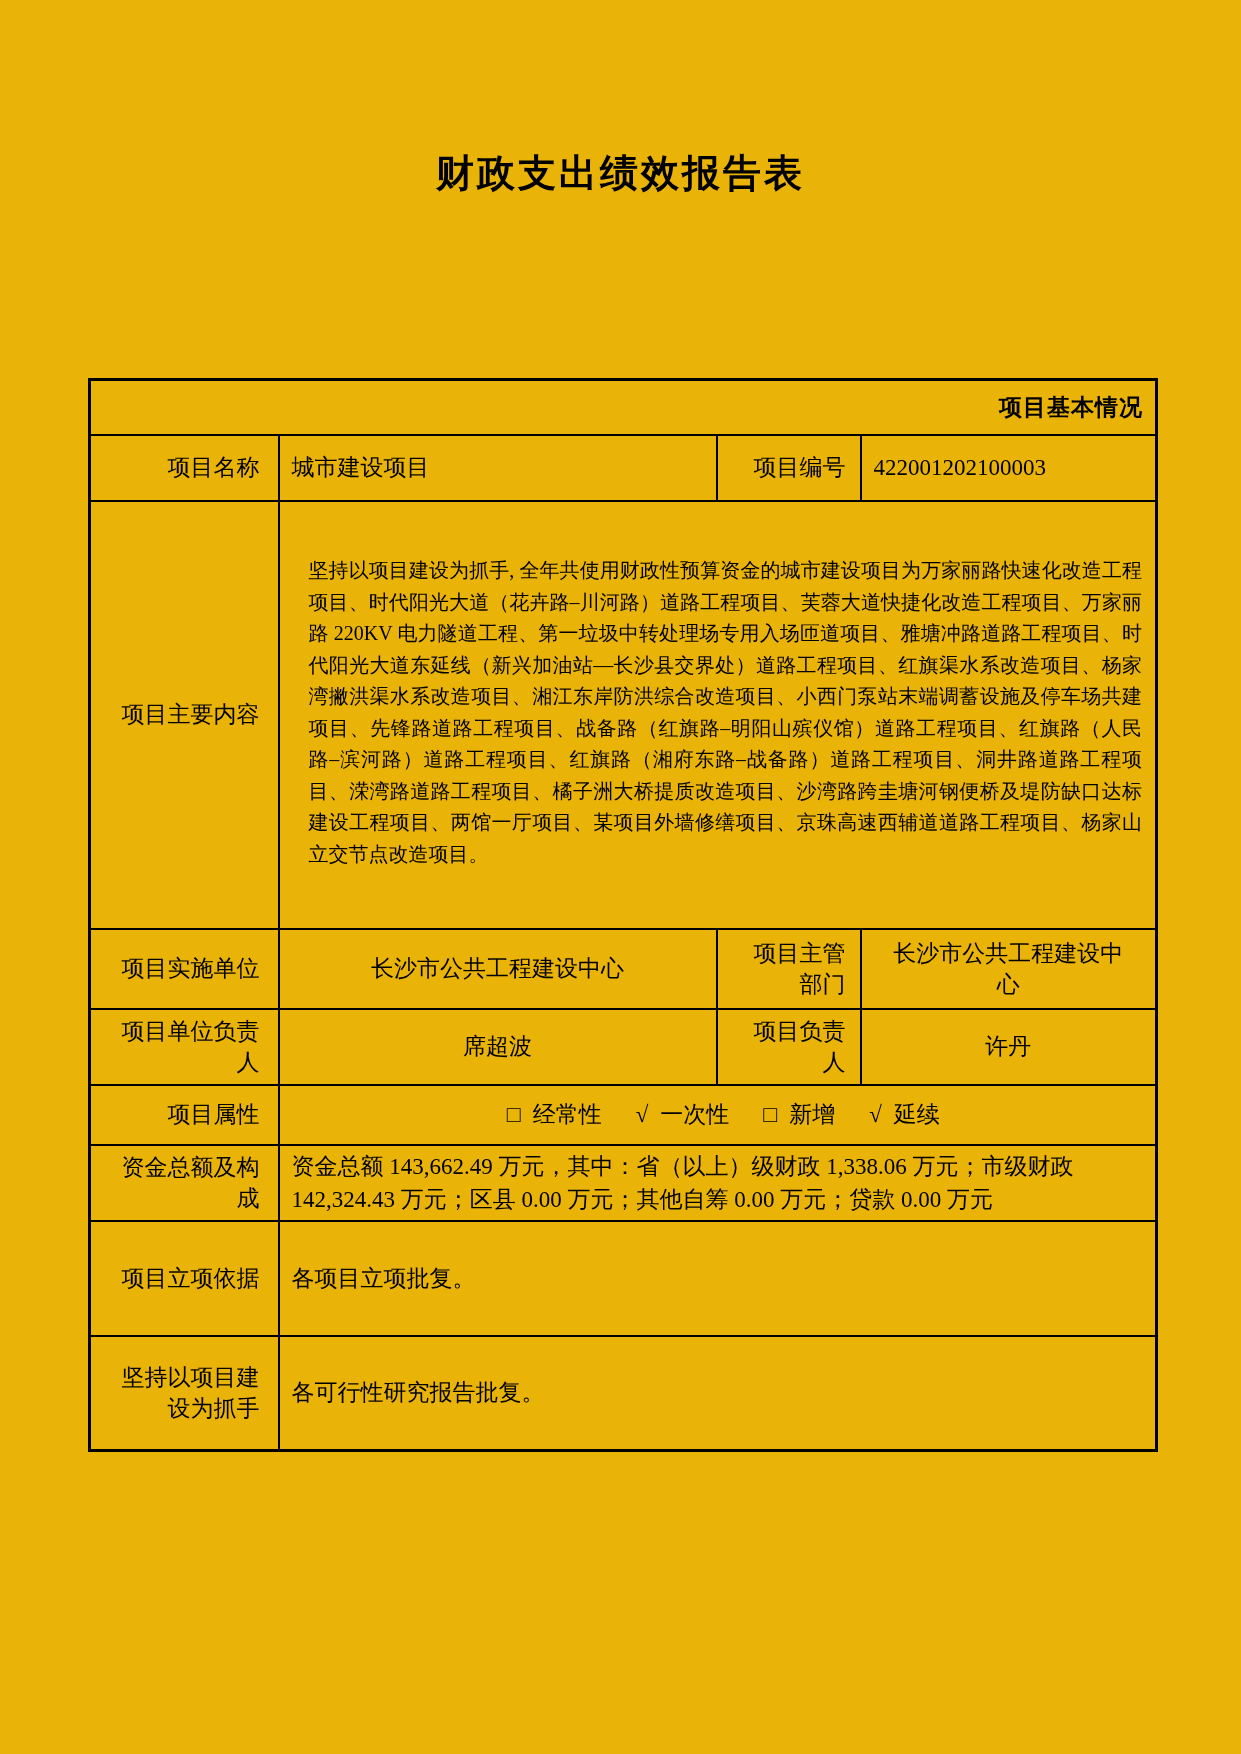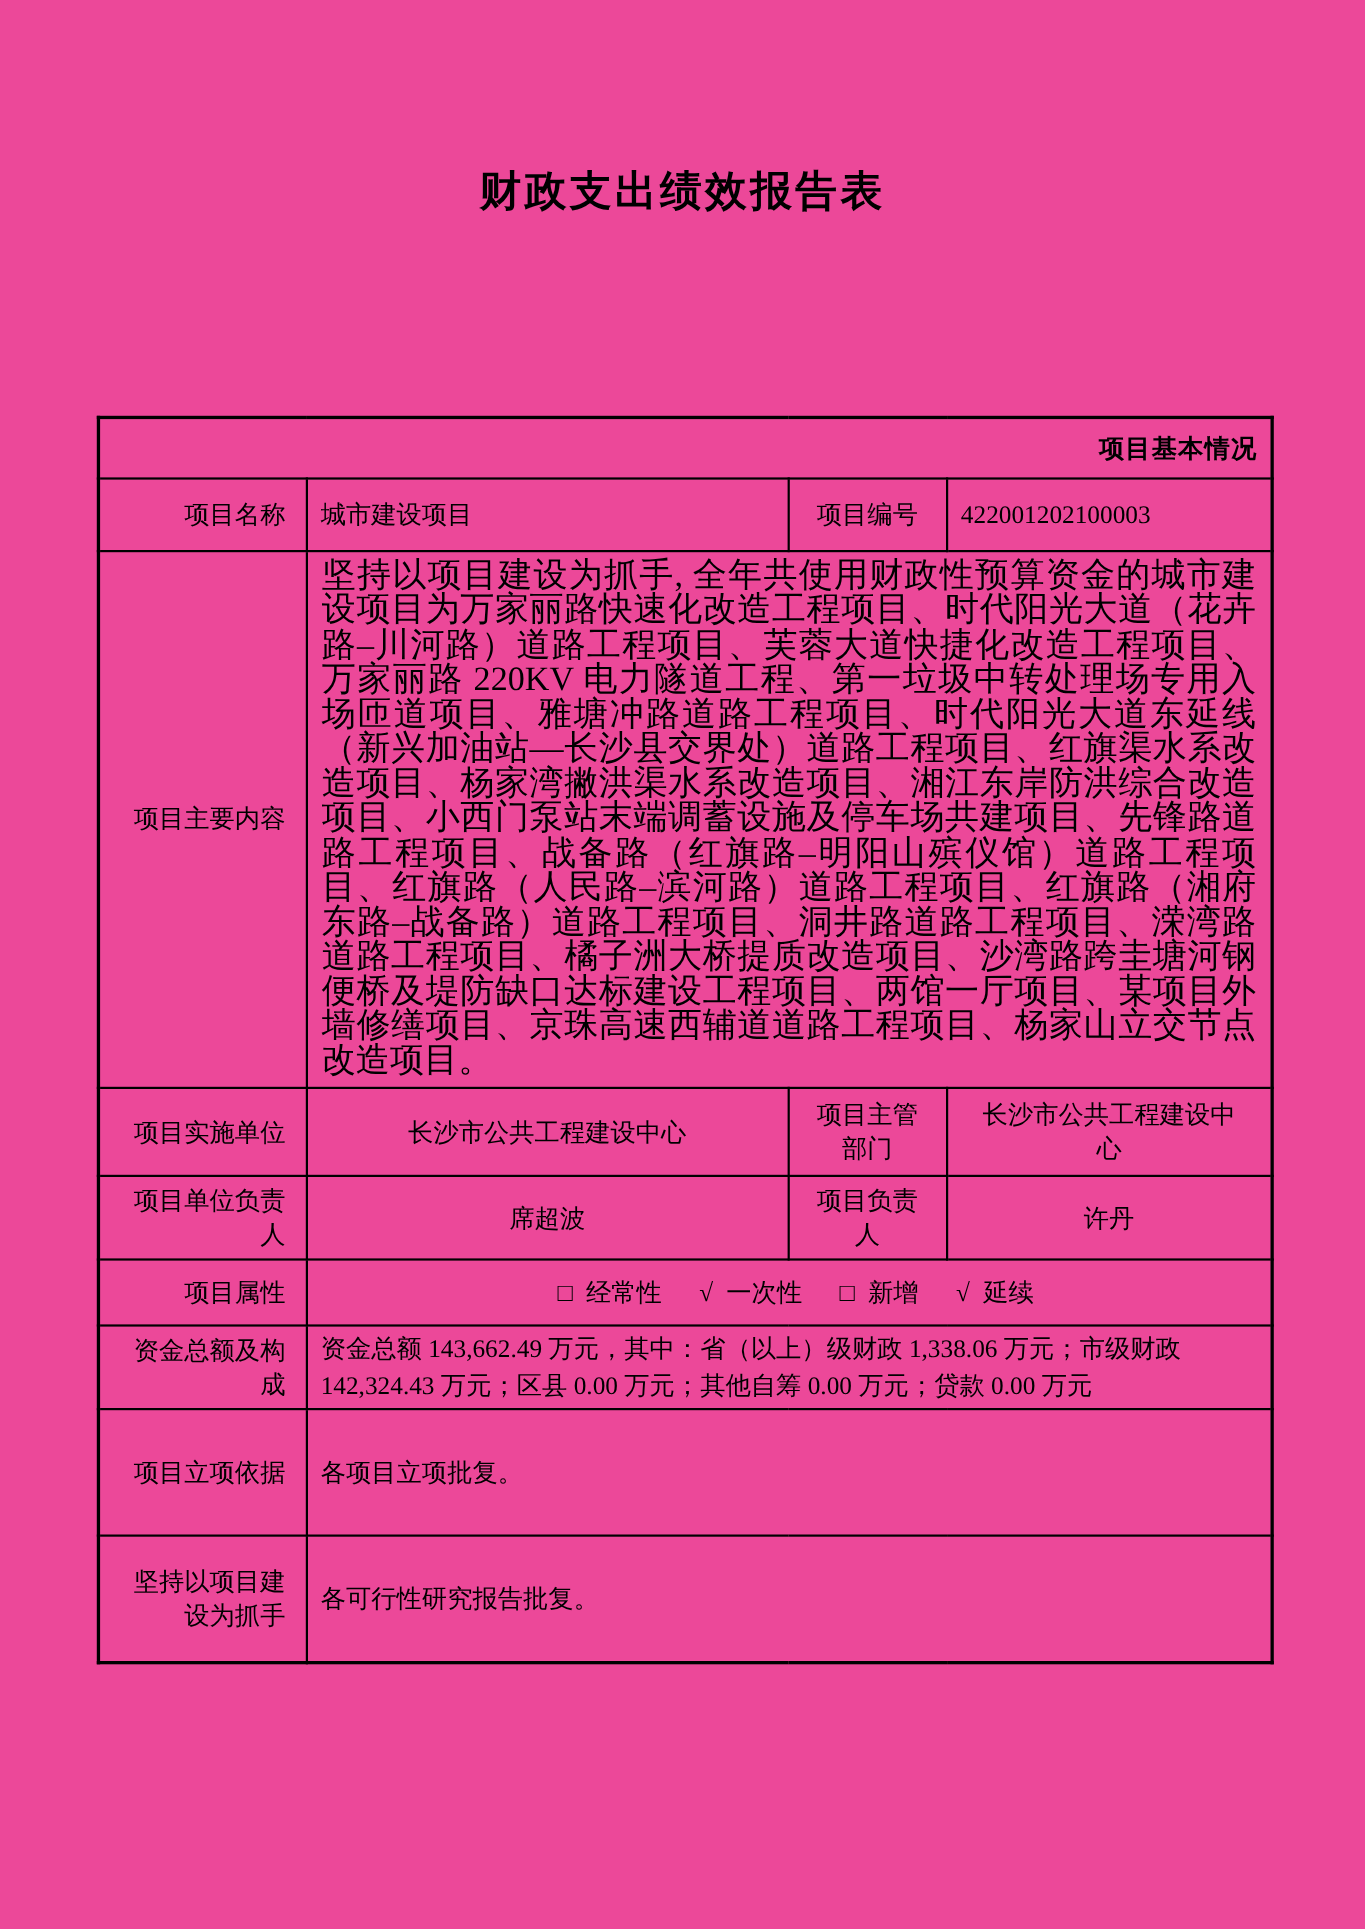--- a/index.html
+++ b/index.html
@@ -1,19 +1,19 @@
 <!DOCTYPE html>
 <html><head>
 <meta charset="utf-8">
 <style>
   html,body { margin:0; padding:0; background:#ffffff; }
   .page {
     position:relative;
     width:1241px; height:1754px;
-    background:#ec4899;
+    background:#eab308;
     color:#000;
     font-family:"Liberation Serif","DejaVu Serif",serif;
     overflow:hidden;
   }
   .doc-title {
     position:absolute;
     top:148px; left:0; width:100%;
     text-align:center;
     font-size:38px;
     font-weight:bold;
@@ -40,34 +40,35 @@
     font-size:26px;
     font-weight:bold;
     padding:8px 12px;
     letter-spacing:1px;
   }
   td.lbl {
     text-align:right;
     padding:4px 18px;
   }
   td.lbl-narrow {
-    text-align:center;
+    text-align:right;
     padding:4px 14px;
   }
   td.val-left { text-align:left; padding:4px 12px; }
   td.val-center { text-align:center; padding:4px 22px; }
   td.val-top { vertical-align:top; text-align:left; padding:16px 12px; }
   td.content-cell {
     vertical-align:top;
     padding:5px 13px 9px 13px;
   }
   .content-text {
-    font-size:31px;
+    font-size:20px;
     line-height:31.5px;
     text-align:justify;
+    margin-left:16px;
   }
   .attr-line { text-align:center; white-space:nowrap;padding-left:12px; }
   .attr-opt { display:inline-block; margin:0 17px; }
   .attr-opt .mark { display:inline-block; margin-right:12px; }
   .funding-text { text-align:left; padding:0; line-height:33px; }
 </style>
 </head>
 <body>
 
 <div class="page">

